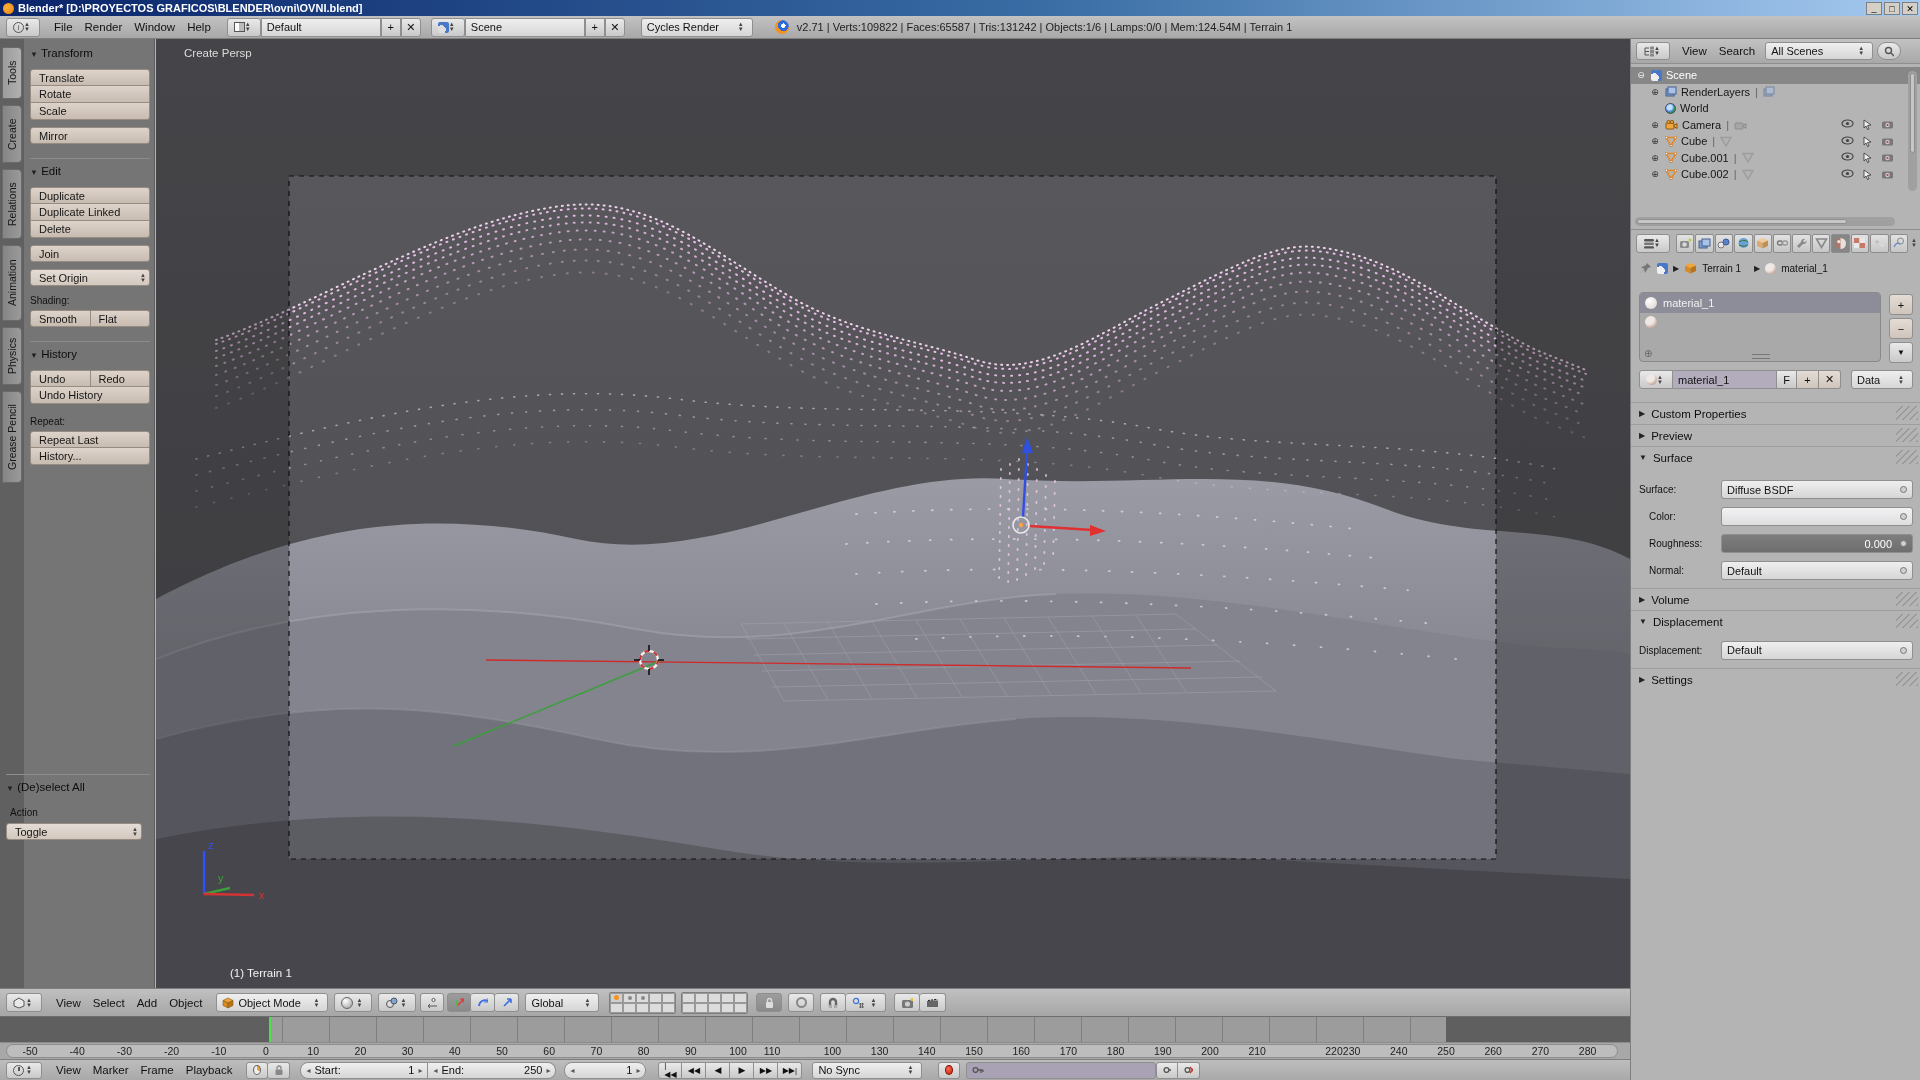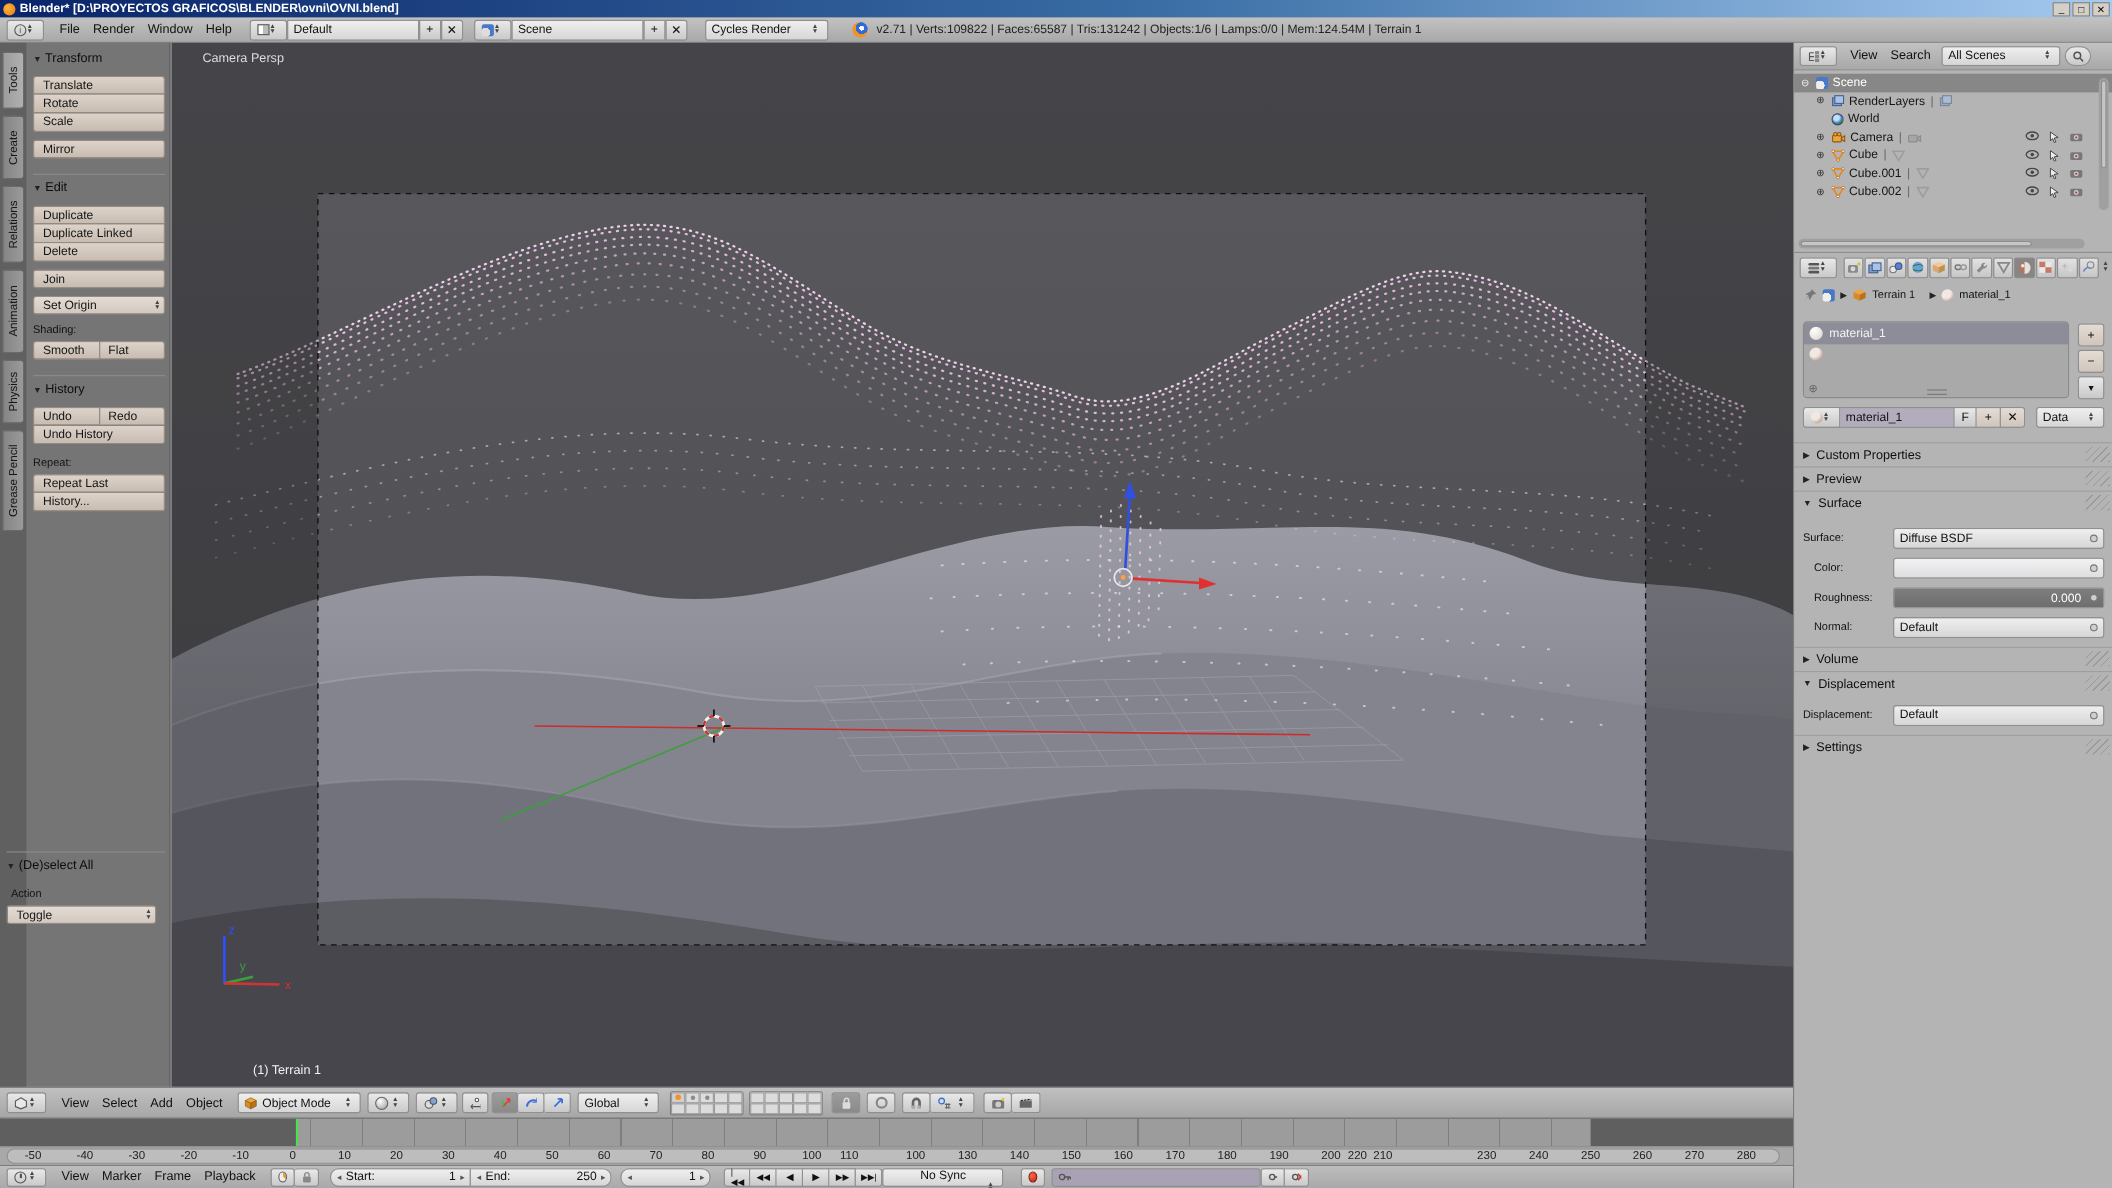--- a/index.html
+++ b/index.html
@@ -254,21 +254,21 @@
 
       <g font-size="11" font-family="DejaVu Sans">
         <line x1="48" y1="855" x2="48" y2="812" stroke="#3050ff" stroke-width="2.4"></line>
         <line x1="48" y1="855" x2="74" y2="849" stroke="#3aa03a" stroke-width="2.4"></line>
         <line x1="48" y1="855" x2="98" y2="856" stroke="#d23434" stroke-width="2.4"></line>
         <text x="52" y="810" fill="#3050ff">z</text>
         <text x="62" y="843" fill="#3aa03a">y</text>
         <text x="103" y="860" fill="#d23434">x</text>
       </g>
     </svg>
-    <div class="abs" style="left:28px;top:8px;color:#dcdcdc;font-size:11.5px;">Camera Persp</div>
+    <div class="abs" style="left:28px;top:8px;color:#dcdcdc;font-size:11.5px;">Create Persp</div>
     <div class="abs" style="left:74px;top:928px;color:#f2f2f2;font-size:11.5px;">(1) Terrain 1</div>
   </div>
 
   <div class="abs" style="left:0;top:988px;width:1630px;height:28px;background:linear-gradient(#c0c0c0,#a6a6a6);border-top:1px solid #7e7e7e;display:flex;align-items:center;">
     <span class="hbtn" style="margin-left:6px;width:36px;">
       <svg class="ic" width="12" height="12">
           <path d="M6,1 L11,4 V9 L6,11 L1,9 V4 Z" fill="#e8e8e8" stroke="#555"></path>
         </svg>
       <span class="updown">▲<br>▼</span>
     </span>
@@ -423,21 +423,21 @@
         <span class="tick-label" style="left: 832.4px;">100</span>
         <span class="tick-label" style="left: 879.6px;">130</span>
         <span class="tick-label" style="left: 926.8px;">140</span>
         <span class="tick-label" style="left: 974px;">150</span>
         <span class="tick-label" style="left: 1021.2px;">160</span>
         <span class="tick-label" style="left: 1068.4px;">170</span>
         <span class="tick-label" style="left: 1115.6px;">180</span>
         <span class="tick-label" style="left: 1162.8px;">190</span>
         <span class="tick-label" style="left: 1210px;">200</span>
         <span class="tick-label" style="left: 1257.2px;">210</span>
-        <span class="tick-label" style="left: 1234px;">220</span>
+        <span class="tick-label" style="left: 1334px;">220</span>
         <span class="tick-label" style="left: 1351.6px;">230</span>
         <span class="tick-label" style="left: 1398.8px;">240</span>
         <span class="tick-label" style="left: 1446px;">250</span>
         <span class="tick-label" style="left: 1493.2px;">260</span>
         <span class="tick-label" style="left: 1540.4px;">270</span>
         <span class="tick-label" style="left: 1587.6px;">280</span>
       </div>
   </div>
 
   <div class="abs" style="left:0;top:1059px;width:1630px;height:21px;background:linear-gradient(#bdbdbd,#a9a9a9);border-top:1px solid #7e7e7e;display:flex;align-items:center;">
@@ -478,21 +478,21 @@
         <span style="color:#555;font-size:8px;margin-left:4px;">▸</span>
     </span>
     <span style="margin-left:12px;display:inline-flex;">
       <span class="hbtn" style="width:24px;height:17px;justify-content:center;border-radius:3px 0 0 3px;font-size:8px;">|◀◀</span>
       <span class="hbtn" style="width:24px;height:17px;justify-content:center;border-radius:0;border-left:none;font-size:8px;">◀◀</span>
       <span class="hbtn" style="width:24px;height:17px;justify-content:center;border-radius:0;border-left:none;font-size:9px;">◀</span>
       <span class="hbtn" style="width:24px;height:17px;justify-content:center;border-radius:0;border-left:none;font-size:9px;">▶</span>
       <span class="hbtn" style="width:24px;height:17px;justify-content:center;border-radius:0;border-left:none;font-size:8px;">▶▶</span>
       <span class="hbtn" style="width:24px;height:17px;justify-content:center;border-radius:0 3px 3px 0;border-left:none;font-size:8px;">▶▶|</span>
     </span>
-    <span class="field" style="width:110px;height:17px;flex-direction:column;">
+    <span class="field" style="margin-left:10px;width:110px;height:17px;">
         <span>No Sync</span>
         <span class="updown">▲<br>▼</span>
       </span>
     <span class="hbtn" style="margin-left:16px;width:22px;height:17px;justify-content:center;">
       <span class="ic" style="width:10px;height:10px;border-radius:50%;background:radial-gradient(circle at 35% 35%,#ff6a50,#c91e08);border:1px solid #7a1505;"></span>
     </span>
     <span class="field" style="margin-left:6px;width:190px;height:17px;background:#a9a2b4;">
       <svg class="ic" width="12" height="10">
           <circle cx="3.5" cy="5" r="2.4" fill="none" stroke="#555" stroke-width="1.3"></circle>
           <path d="M6,5 H11 M9,5 V8 M11,5 V7" stroke="#555" stroke-width="1.3"></path>

